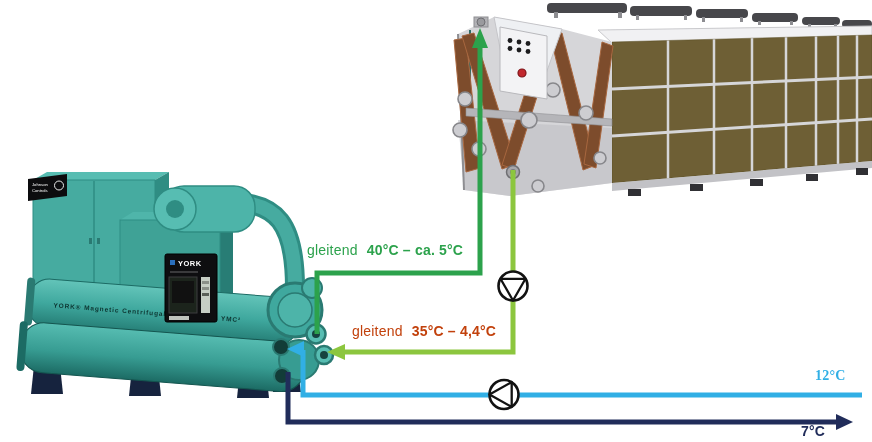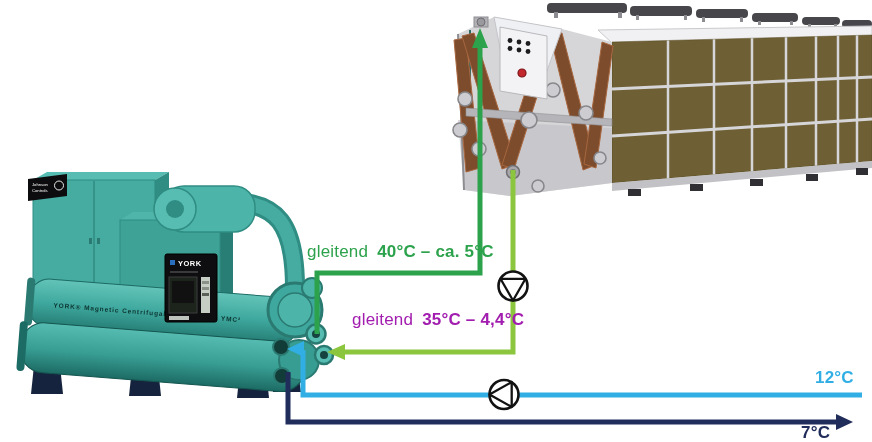--- a/index.html
+++ b/index.html
@@ -1,24 +1,24 @@
 <!DOCTYPE html>
 <html><head>
 <meta charset="utf-8">
 <style>
   html,body{margin:0;padding:0;background:#ffffff;}
   body{width:872px;height:442px;position:relative;overflow:hidden;
        font-family:"Liberation Sans", sans-serif;}
   .stage{position:absolute;inset:0;width:872px;height:442px;}
   svg{position:absolute;overflow:visible;}
-  .pipe-label{position:absolute;font-size:17px;white-space:nowrap;letter-spacing:.2px;}
+  .pipe-label{position:absolute;font-size:14px;white-space:nowrap;letter-spacing:.2px;}
   .pipe-label .val{font-weight:bold;margin-left:9px;}
   .lbl-warm-supply{left:307px;top:242px;color:#2CA24C;}
-  .lbl-warm-return{left:352px;top:310px;color:#a21caf;}
-  .lbl-cold-return{left:815px;top:368px;color:#31AFE5;font-weight:bold;}
+  .lbl-warm-return{left:352px;top:323px;color:#c2410c;}
+  .lbl-cold-return{left:815px;top:368px;color:#31AFE5;font-weight:bold;font-family:Liberation Serif, serif;}
   .lbl-cold-supply{left:801px;top:423px;color:#202C5A;font-weight:bold;}
 </style>
 </head>
 <body>
 
 <div class="stage">
 
   <svg style="left:450px;top:0px" width="422" height="200" viewBox="0 0 422 200">
     <g>
       <g fill="#47474B">

